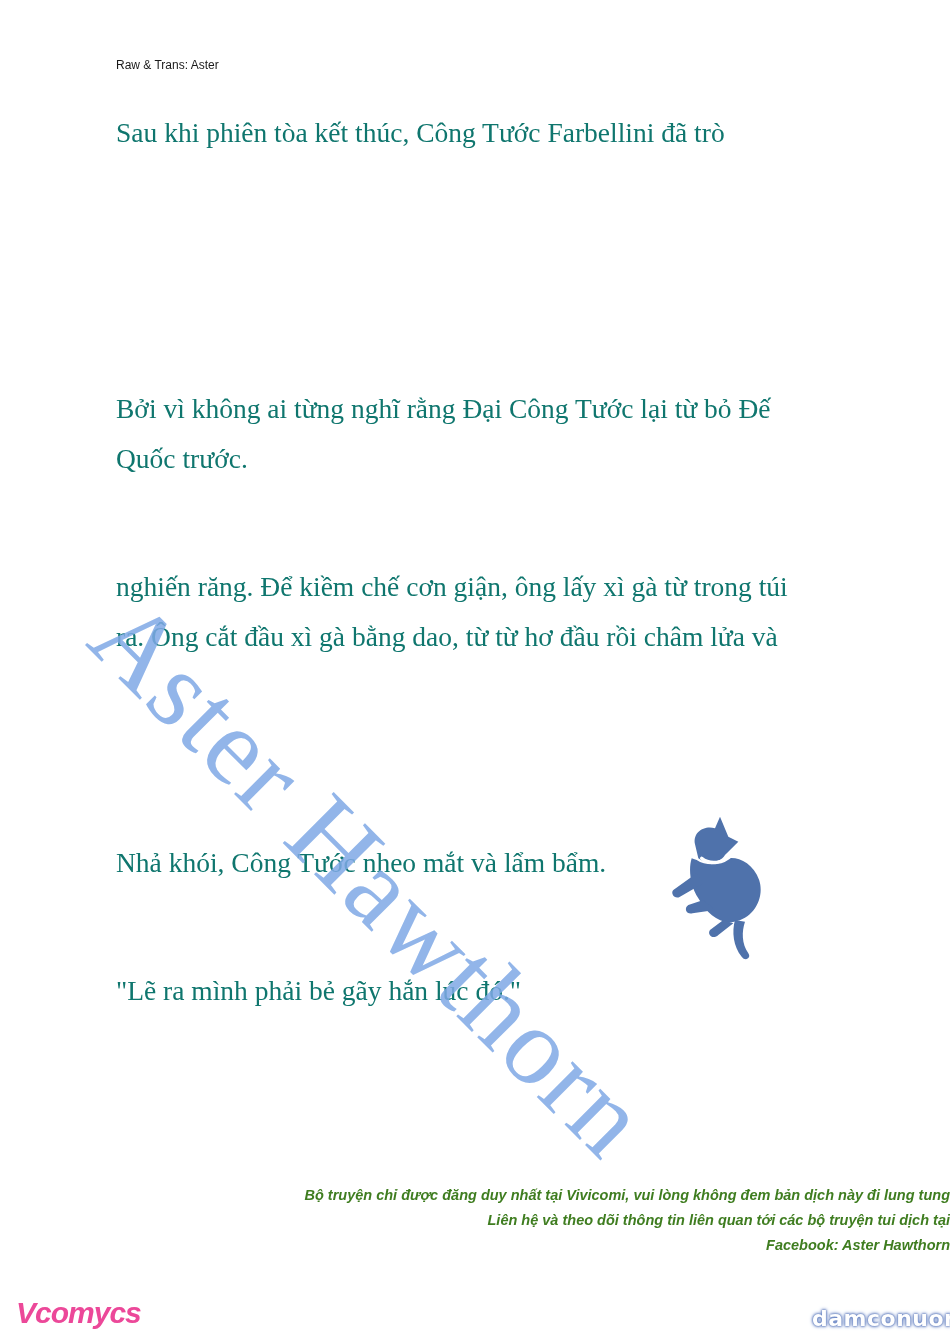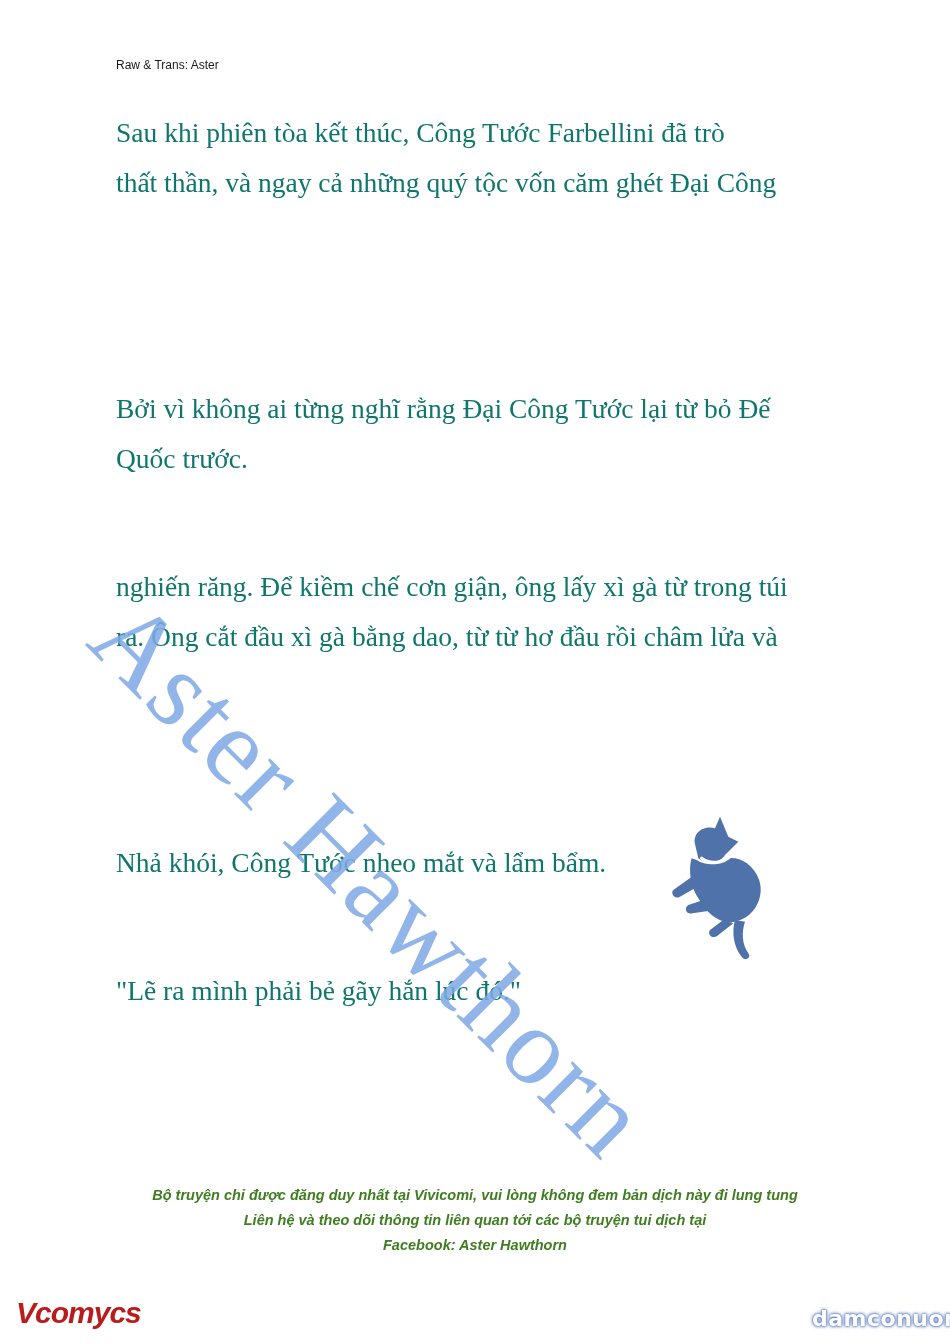--- a/index.html
+++ b/index.html
@@ -25,44 +25,43 @@
       font-family: "Liberation Serif", serif;
       font-size: 110px; color: #7fa9e6; opacity: 0.85;
       transform: rotate(45deg); transform-origin: left center;
       white-space: nowrap; letter-spacing: 2px;
       pointer-events: none;
     }
     .cat {
       position: absolute; left: 655px; top: 800px; width: 125px; height: 180px;
     }
     .footer {
-      position: absolute; left: 0; width: 950px; text-align: center;
+      position: absolute; left: 0; width: 950px; text-align: right;
       font-family: "Liberation Sans", sans-serif; font-style: italic; font-weight: bold;
       font-size: 14.5px; color: #3f7d20;
     }
     .logo-left {
       position: absolute; left: 16px; top: 1296px;
       font-family: "Liberation Sans", sans-serif; font-style: italic; font-weight: bold;
-      font-size: 30px; color: #b91c1c; letter-spacing: -1px;
+      font-size: 30px; color: #ec4899; letter-spacing: -1px;
     }
     .logo-right {
       position: absolute; left: 812px; top: 1306px;
       font-family: "DejaVu Sans", sans-serif; font-weight: bold;
       font-size: 22px; color: #ffffff; letter-spacing: 0.5px;
       text-shadow: 0 0 3px #6a86c6, 0 0 4px #6a86c6, 0 0 2px #4a66a6;
     }
   </style>
 </head>
 <body>
 
 <div class="header">Raw &amp; Trans: Aster</div>
 
 <div class="para" style="top:108px">
   <span class="ln">Sau khi phiên tòa kết thúc, Công Tước Farbellini đã trò</span>
-  <span class="ln">thất thần, và ngay cả những quý tộc vốn căm ghét Đại Công</span>
 </div>
 
 <div class="para" style="top:384px">
   <span class="ln">Bởi vì không ai từng nghĩ rằng Đại Công Tước lại từ bỏ Đế</span>
   <span class="ln">Quốc trước.</span>
 </div>
 
 <div class="para" style="top:562px">
   <span class="ln">nghiến răng. Để kiềm chế cơn giận, ông lấy xì gà từ trong túi</span>
   <span class="ln">ra. Ông cắt đầu xì gà bằng dao, từ từ hơ đầu rồi châm lửa và</span>

